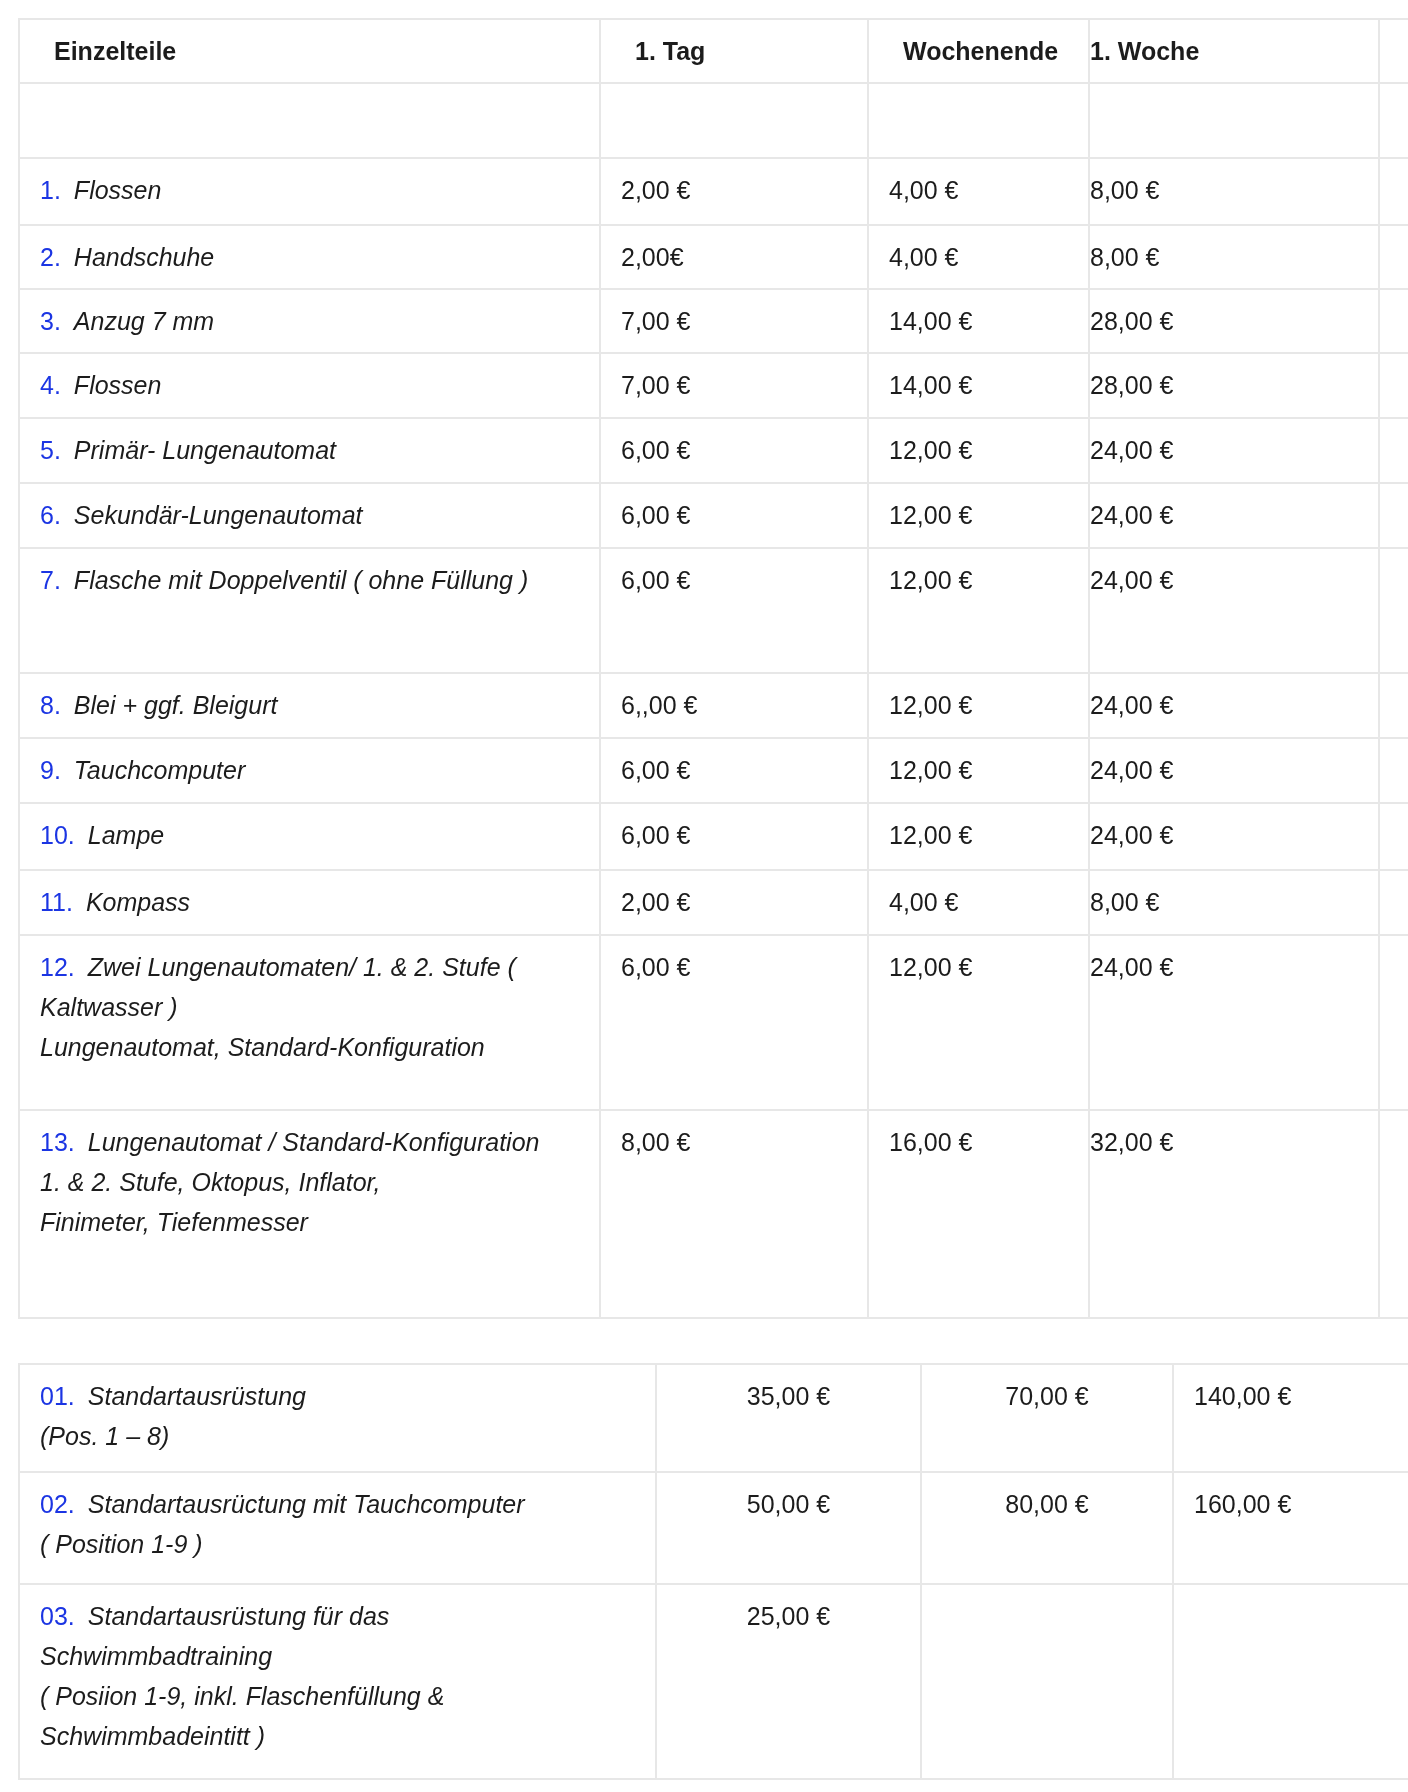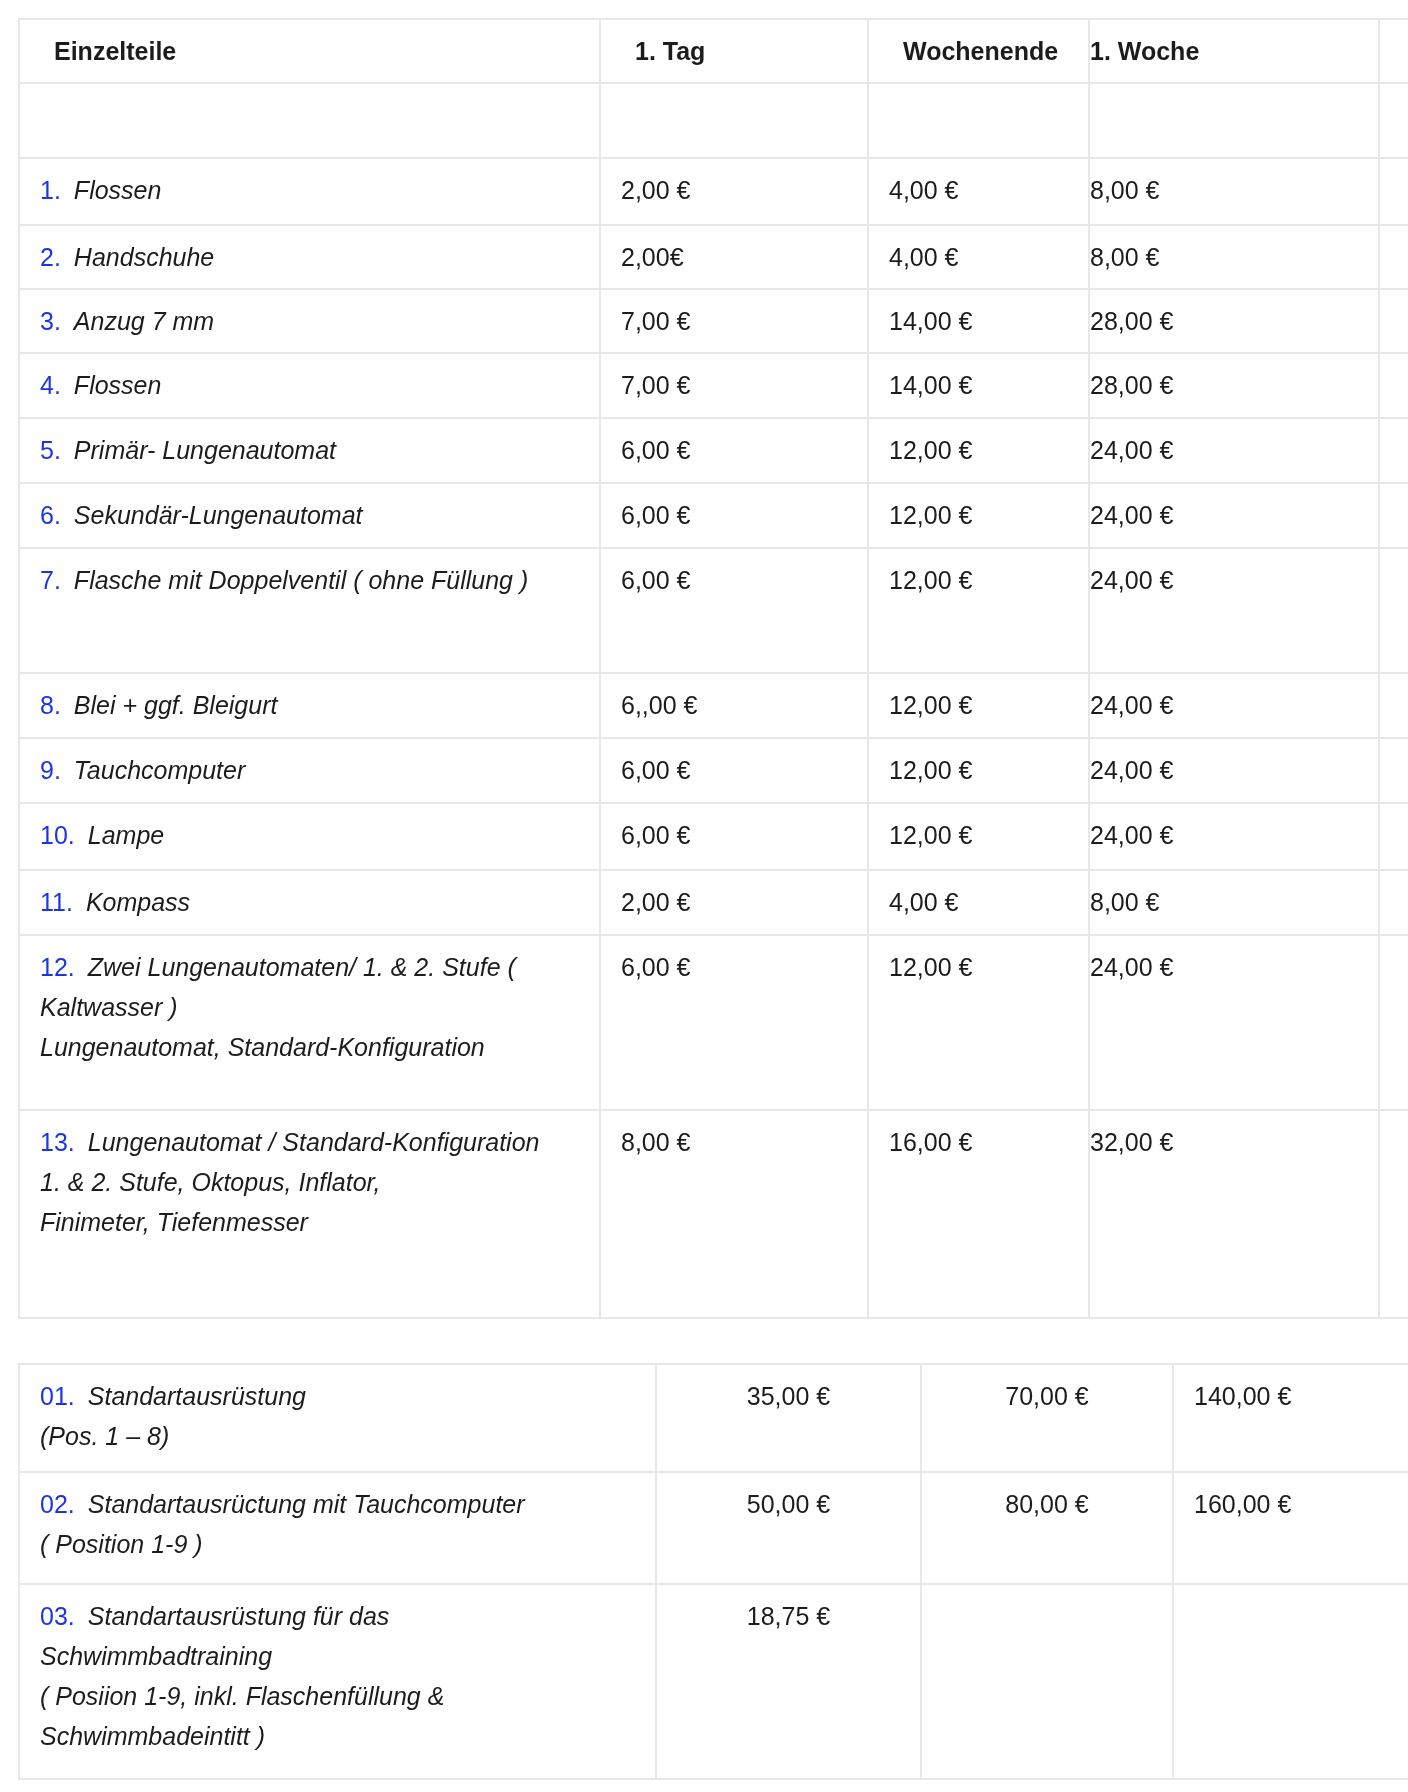--- a/index.html
+++ b/index.html
@@ -212,20 +212,20 @@
 ( Position 1-9 )</span></td>
       <td class="c-tag">50,00 €</td>
       <td class="c-we">80,00 €</td>
       <td>160,00 €</td>
     </tr>
     <tr class="h-03">
       <td><a class="num" href="#">03.</a><span class="lbl">Standartausrüstung für das
 Schwimmbadtraining
 ( Posiion 1-9, inkl. Flaschenfüllung &amp;
 Schwimmbadeintitt )</span></td>
-      <td class="c-tag">18,75 €</td>
+      <td class="c-tag">25,00 €</td>
       <td class="c-we"></td>
       <td></td>
     </tr>
   </tbody>
     </table>
 
 </div>
 
 </body></html>

